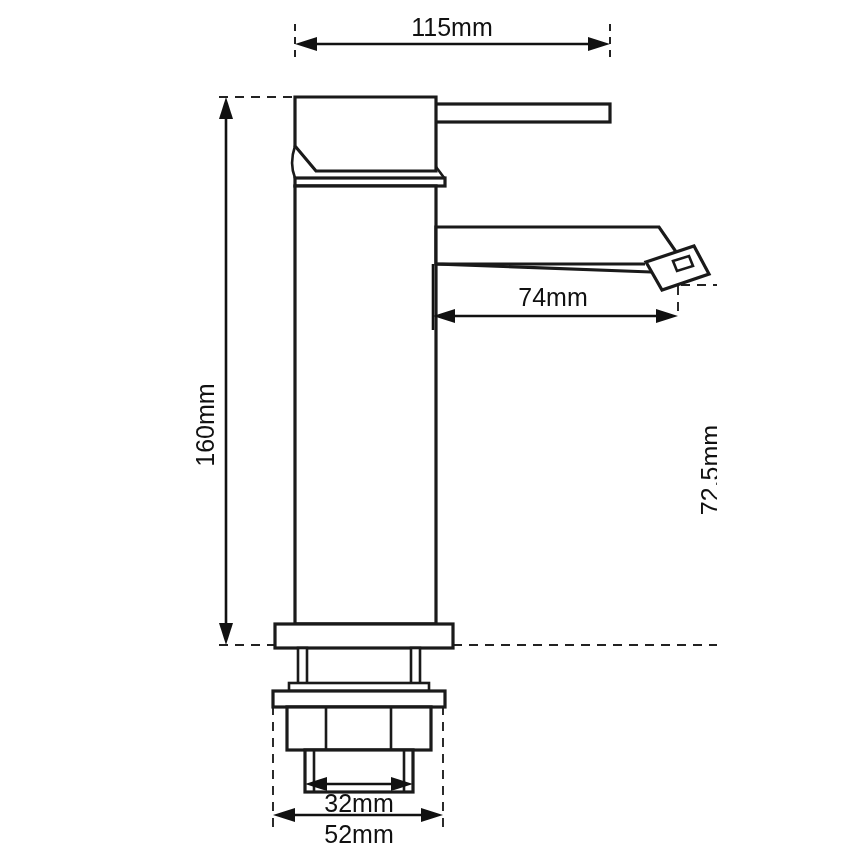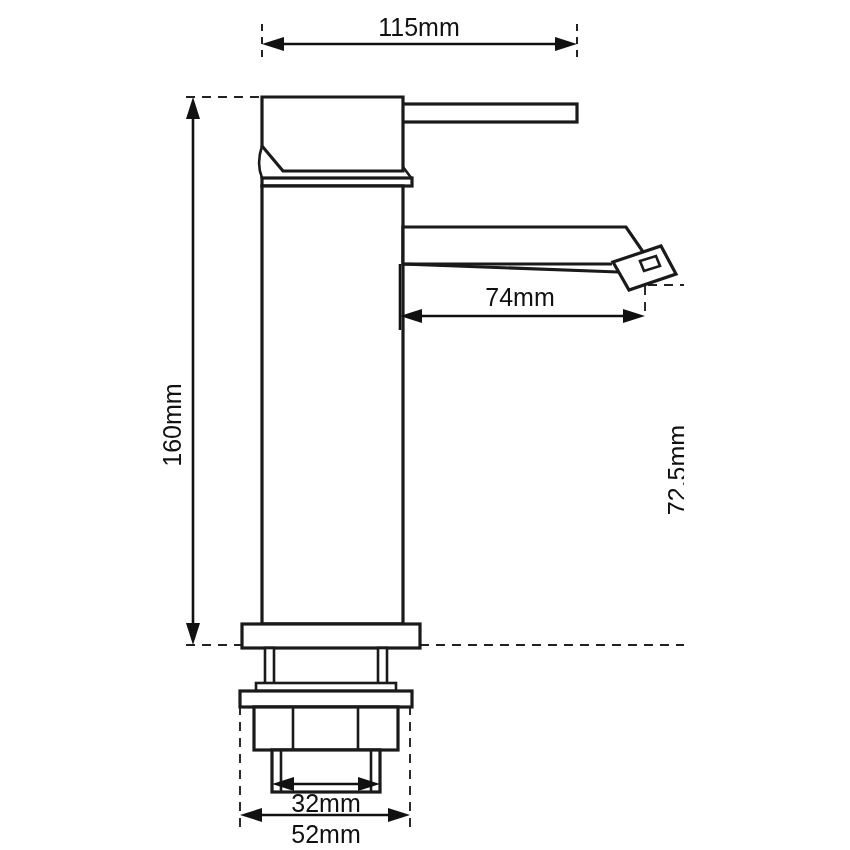--- a/index.html
+++ b/index.html
@@ -10,20 +10,21 @@
   }
   body {
     font-family: "Liberation Sans", sans-serif;
   }
   #drawing-root {
     position: relative;
     width: 684px;
     height: 850px;
     background: #ffffff;
     overflow: hidden;
+    padding-left: 33px;
   }
   svg.sheet {
     display: block;
     width: 850px;
     height: 850px;
   }
   .part-fill {
     fill: #ffffff;
   }
   .part-outline {

